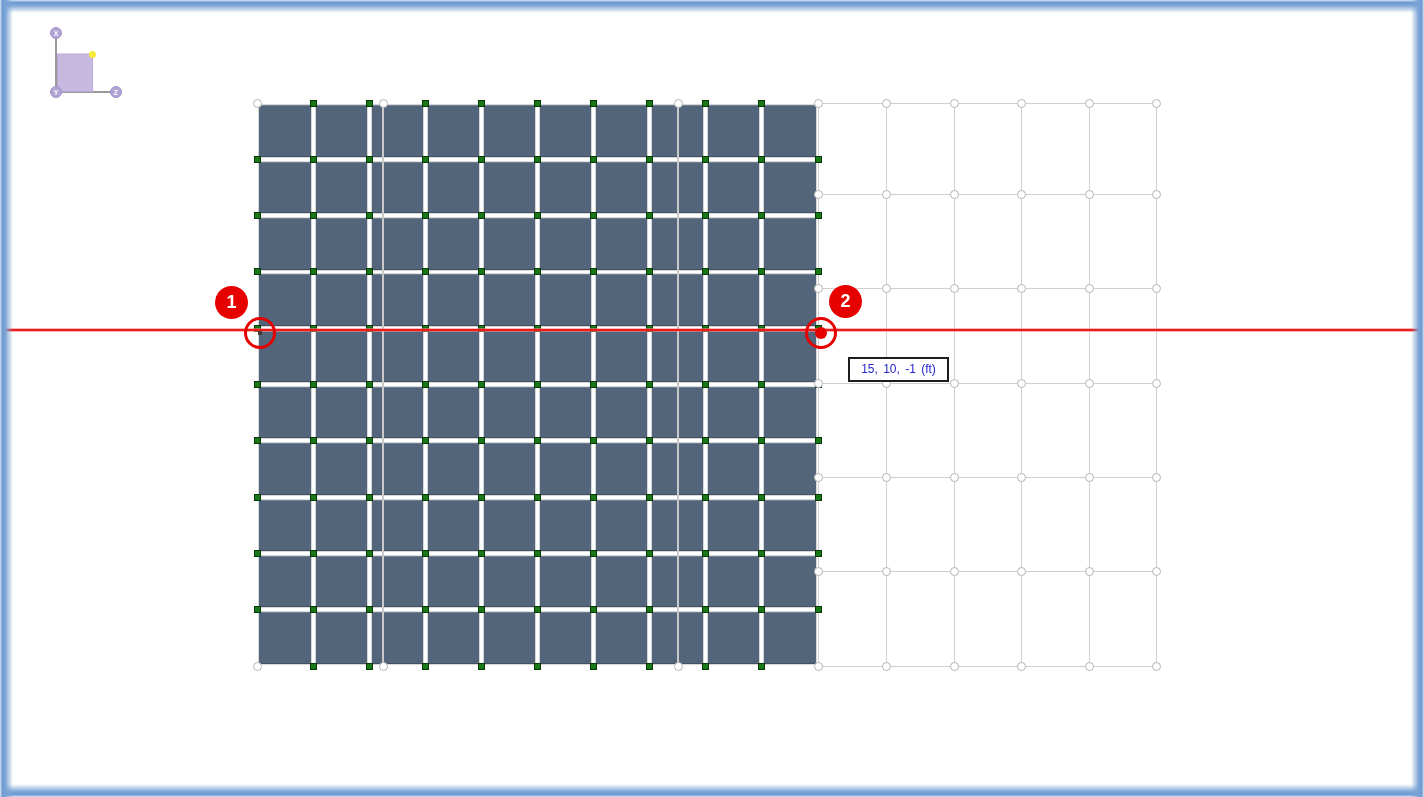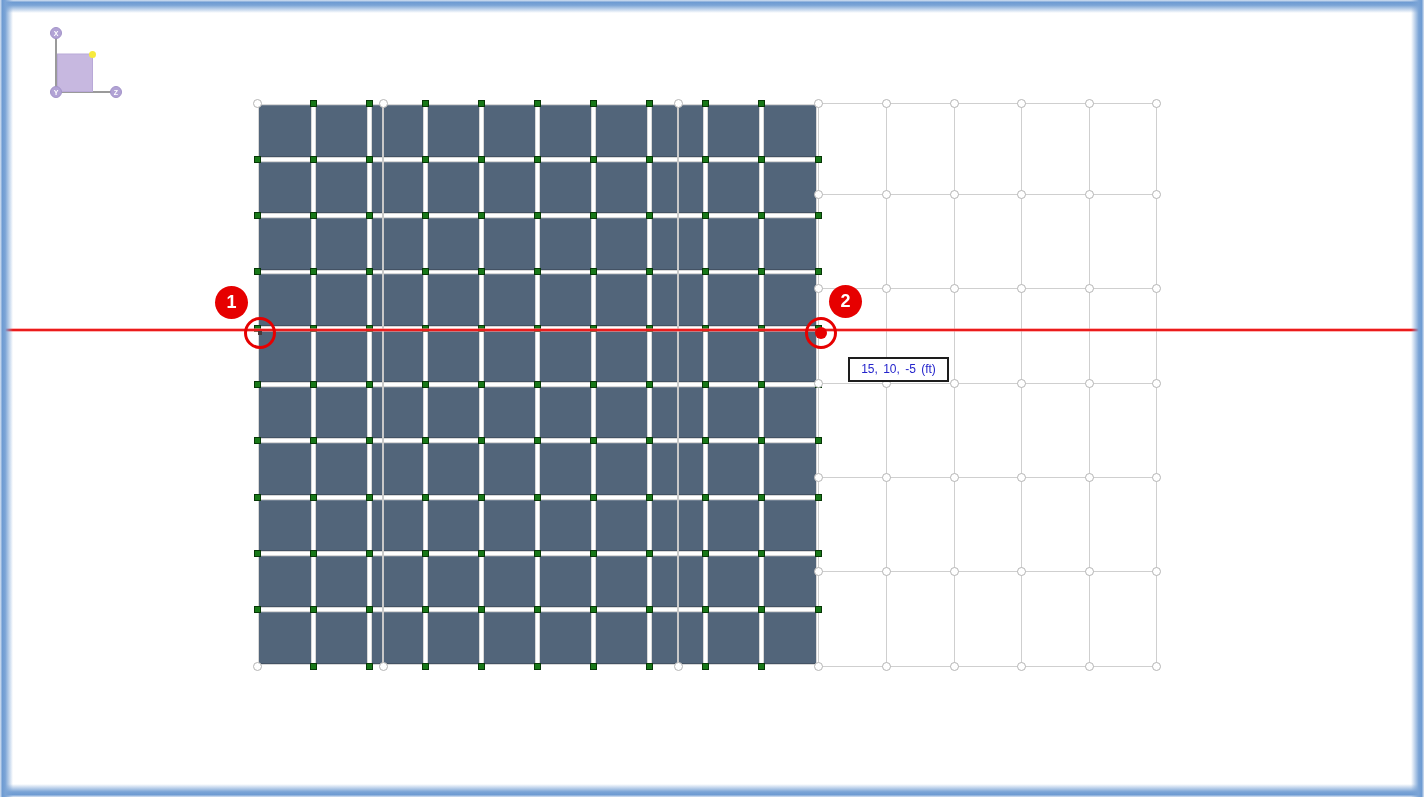--- a/index.html
+++ b/index.html
@@ -334,21 +334,21 @@
     <div class="cross"></div>
   </div>
 
   <div class="ring" style="left:805px;top:317px;">
     <div class="dot"></div>
   </div>
 
   <div class="badge" style="left:215px;top:286px;">1</div>
   <div class="badge" style="left:829px;top:285px;">2</div>
 
-  <div class="tooltip">15, 10, -5 (ft)</div>
+  <div class="tooltip">15, 10, -1 (ft)</div>
 
   <svg class="triad" width="90" height="85" viewBox="40 20 90 85">
     <line x1="56" y1="36" x2="56" y2="92" stroke="#9a9a9a" stroke-width="2"></line>
     <line x1="56" y1="92" x2="112" y2="92" stroke="#9a9a9a" stroke-width="2"></line>
     <rect x="57.5" y="54" width="35" height="37.5" fill="#c7b8e0" stroke="#b9a9d8" stroke-width="1"></rect>
     <circle cx="92.5" cy="54.5" r="3.5" fill="#f7ea3d"></circle>
     <g>
       <circle cx="56" cy="33" r="5.5" fill="#b2a3d5" stroke="#a393c9"></circle>
       <text x="56" y="35.5" font-size="7" font-weight="bold" fill="#ffffff" text-anchor="middle">X</text>
     </g>

